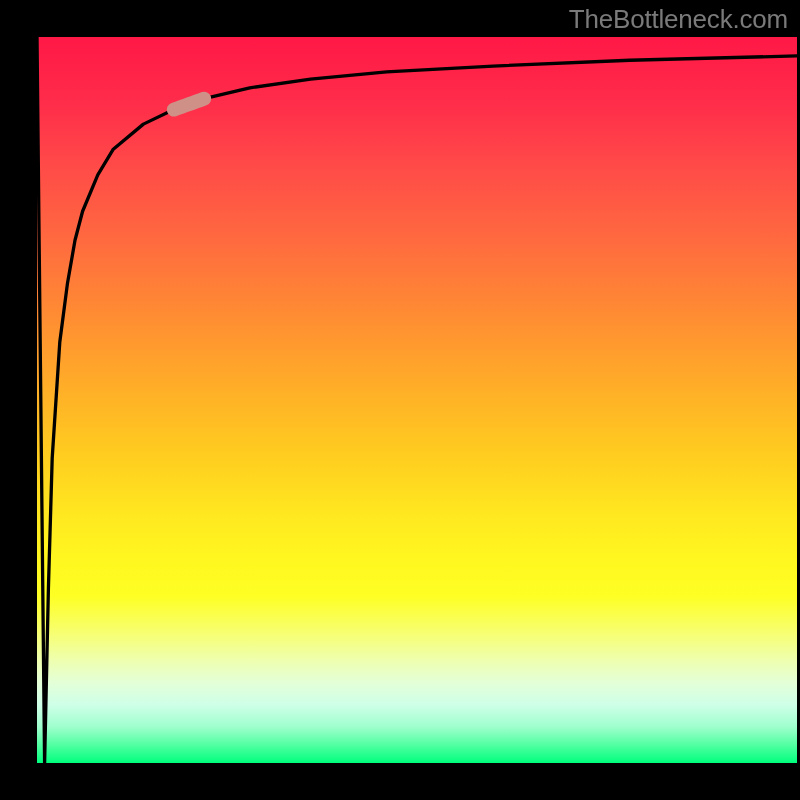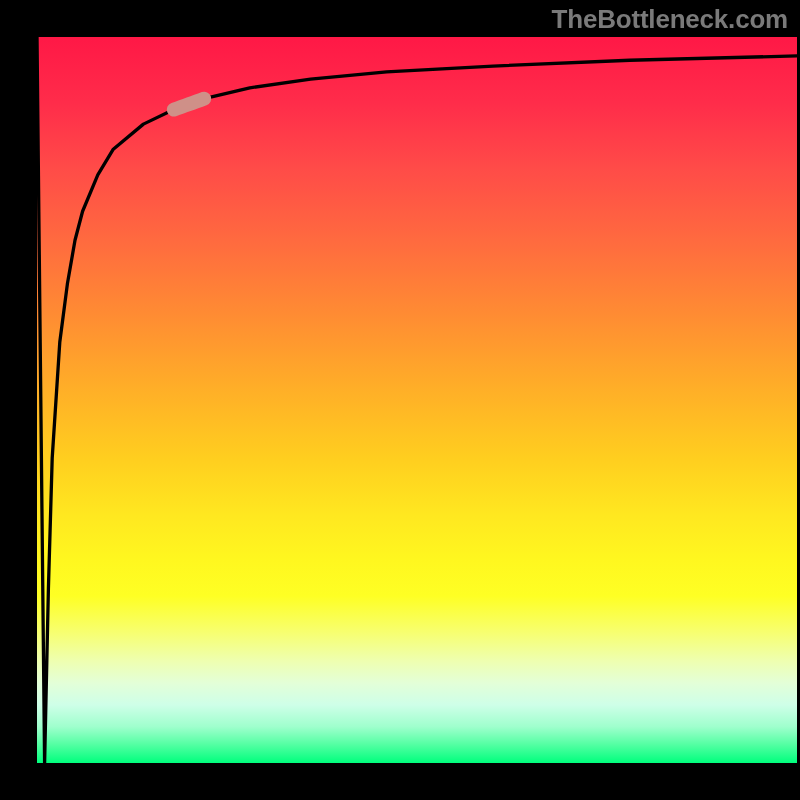--- a/index.html
+++ b/index.html
@@ -18,21 +18,21 @@
     position: relative;
     width: 800px;
     height: 800px;
     background: #000;
   }
   .attribution {
     position: absolute;
     top: 4px;
     right: 12px;
     font-size: 26px;
-    font-weight: 700;
+    font-weight: 400;
     color: #7a7a7a;
     letter-spacing: -0.2px;
     z-index: 10;
   }
   .plot-area {
     position: absolute;
     left: 37px;
     top: 37px;
     width: 760px;
     height: 726px;

